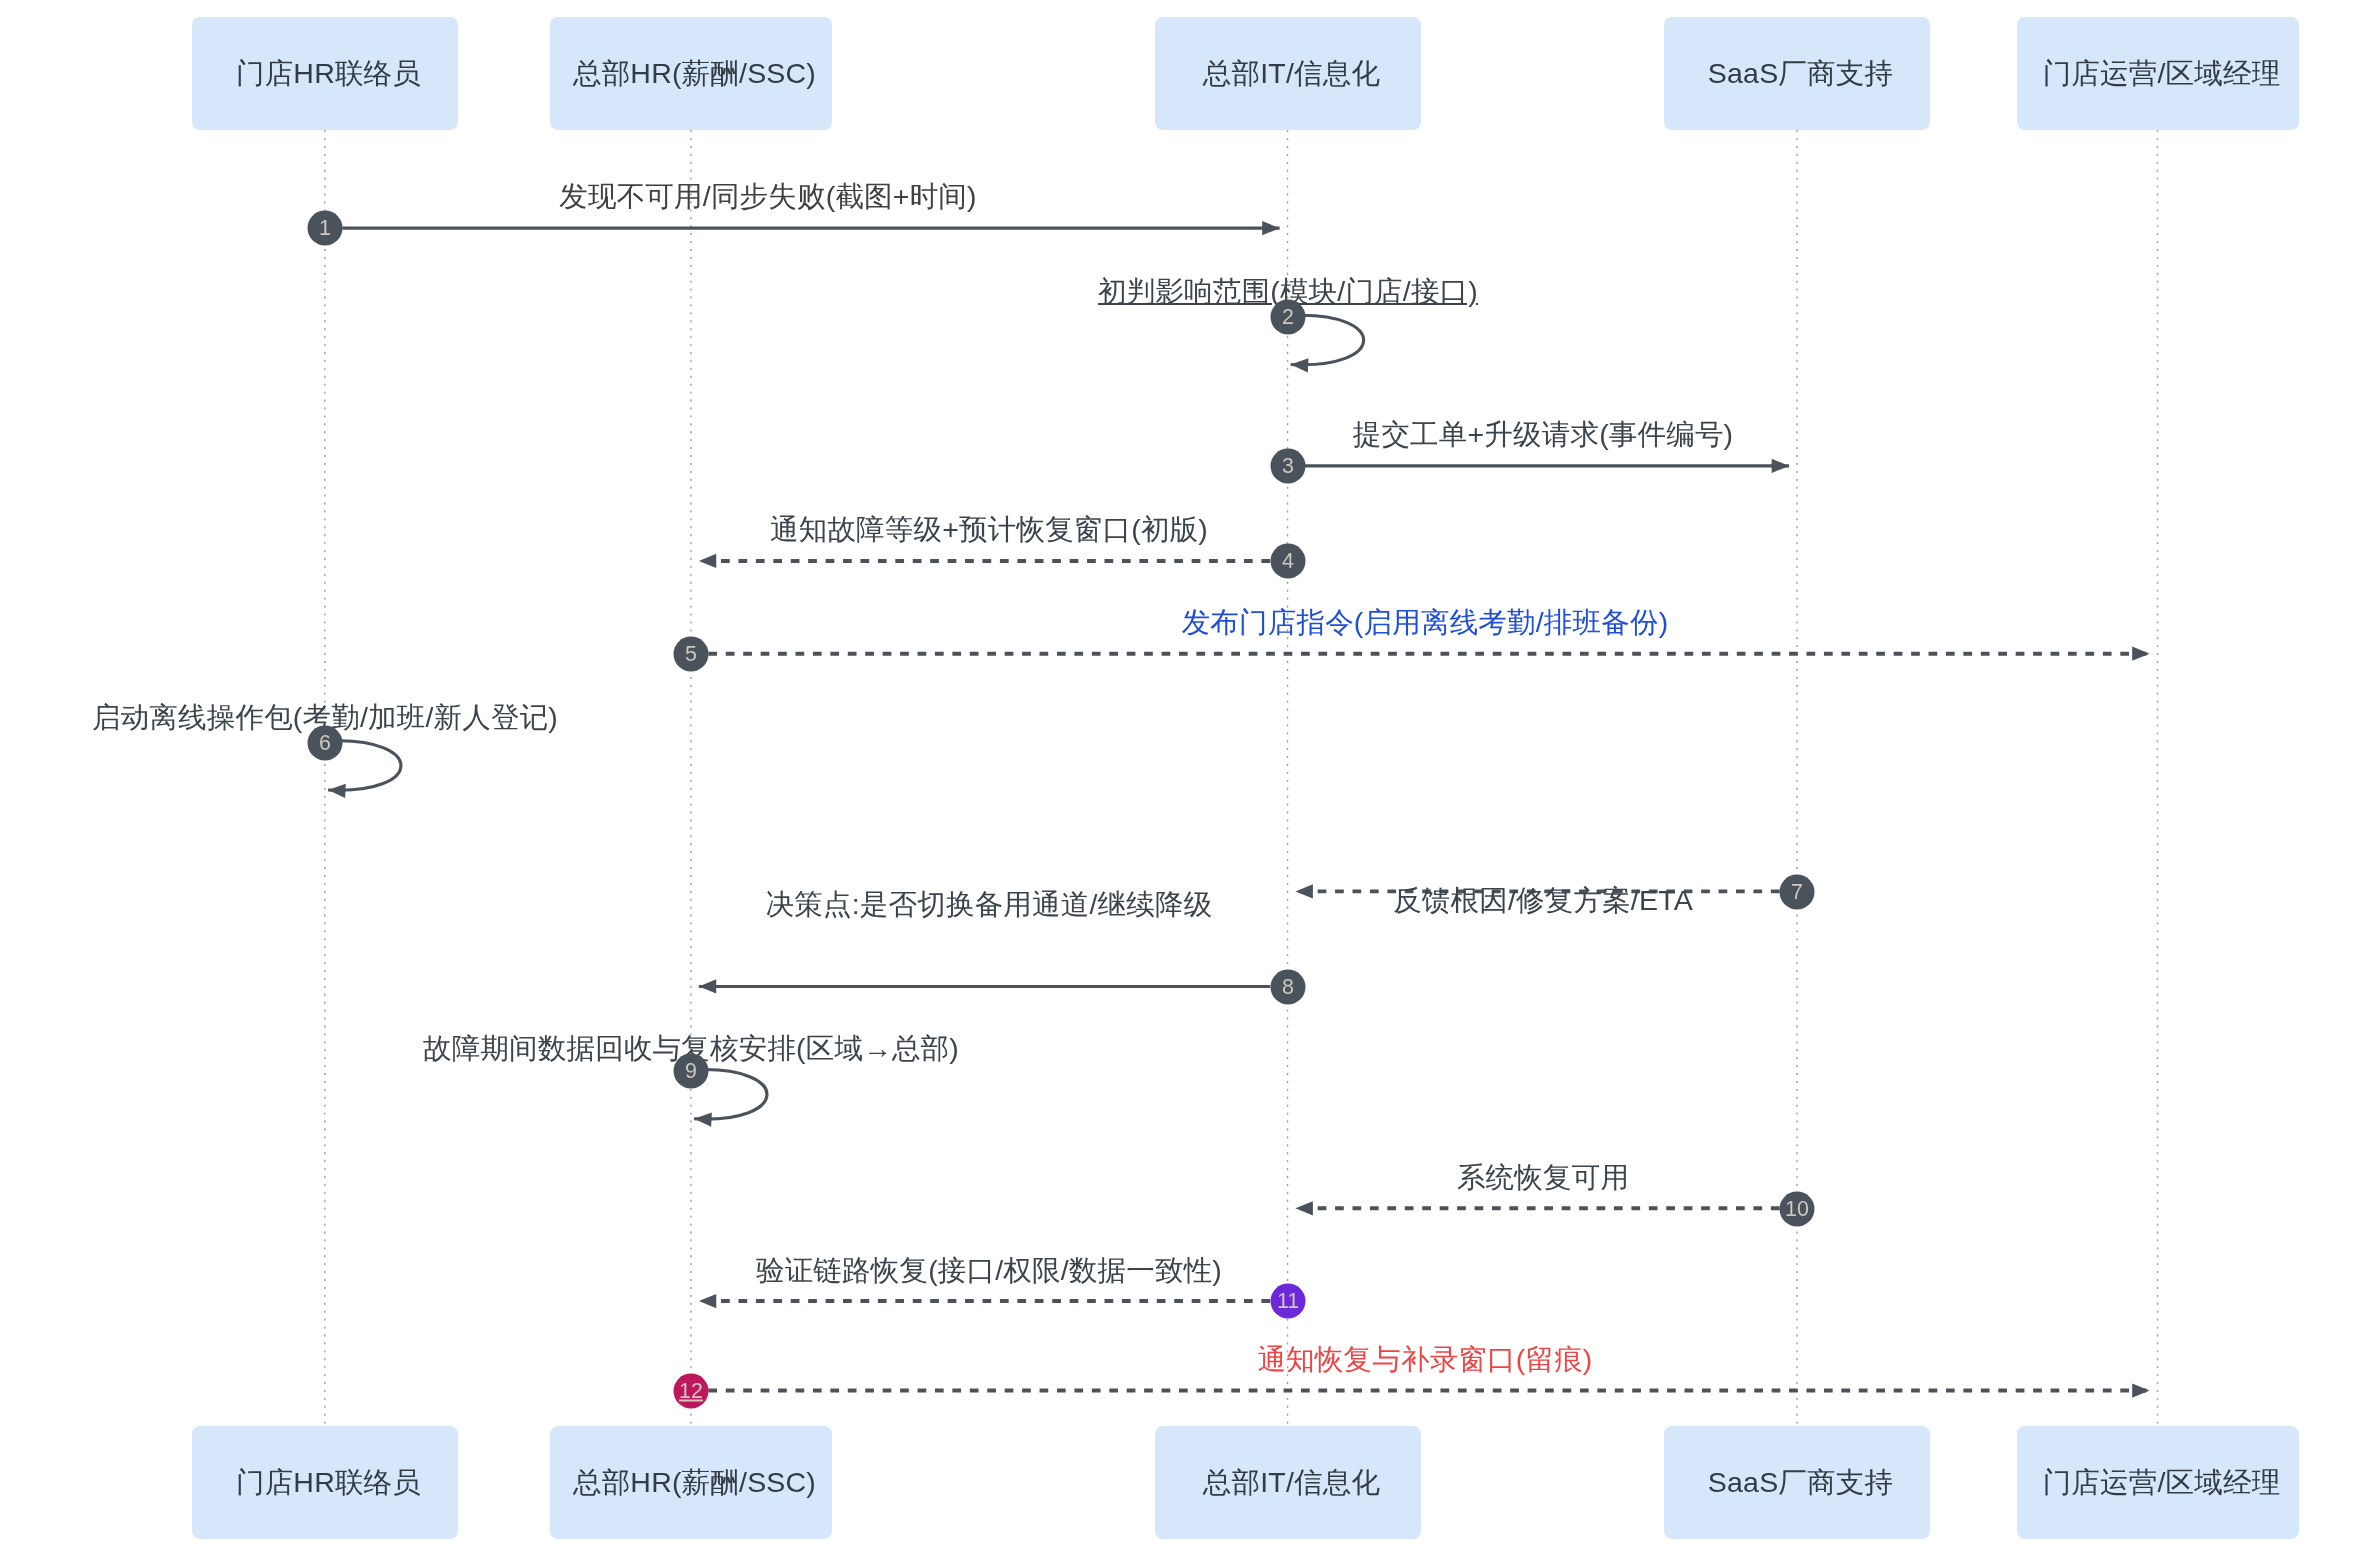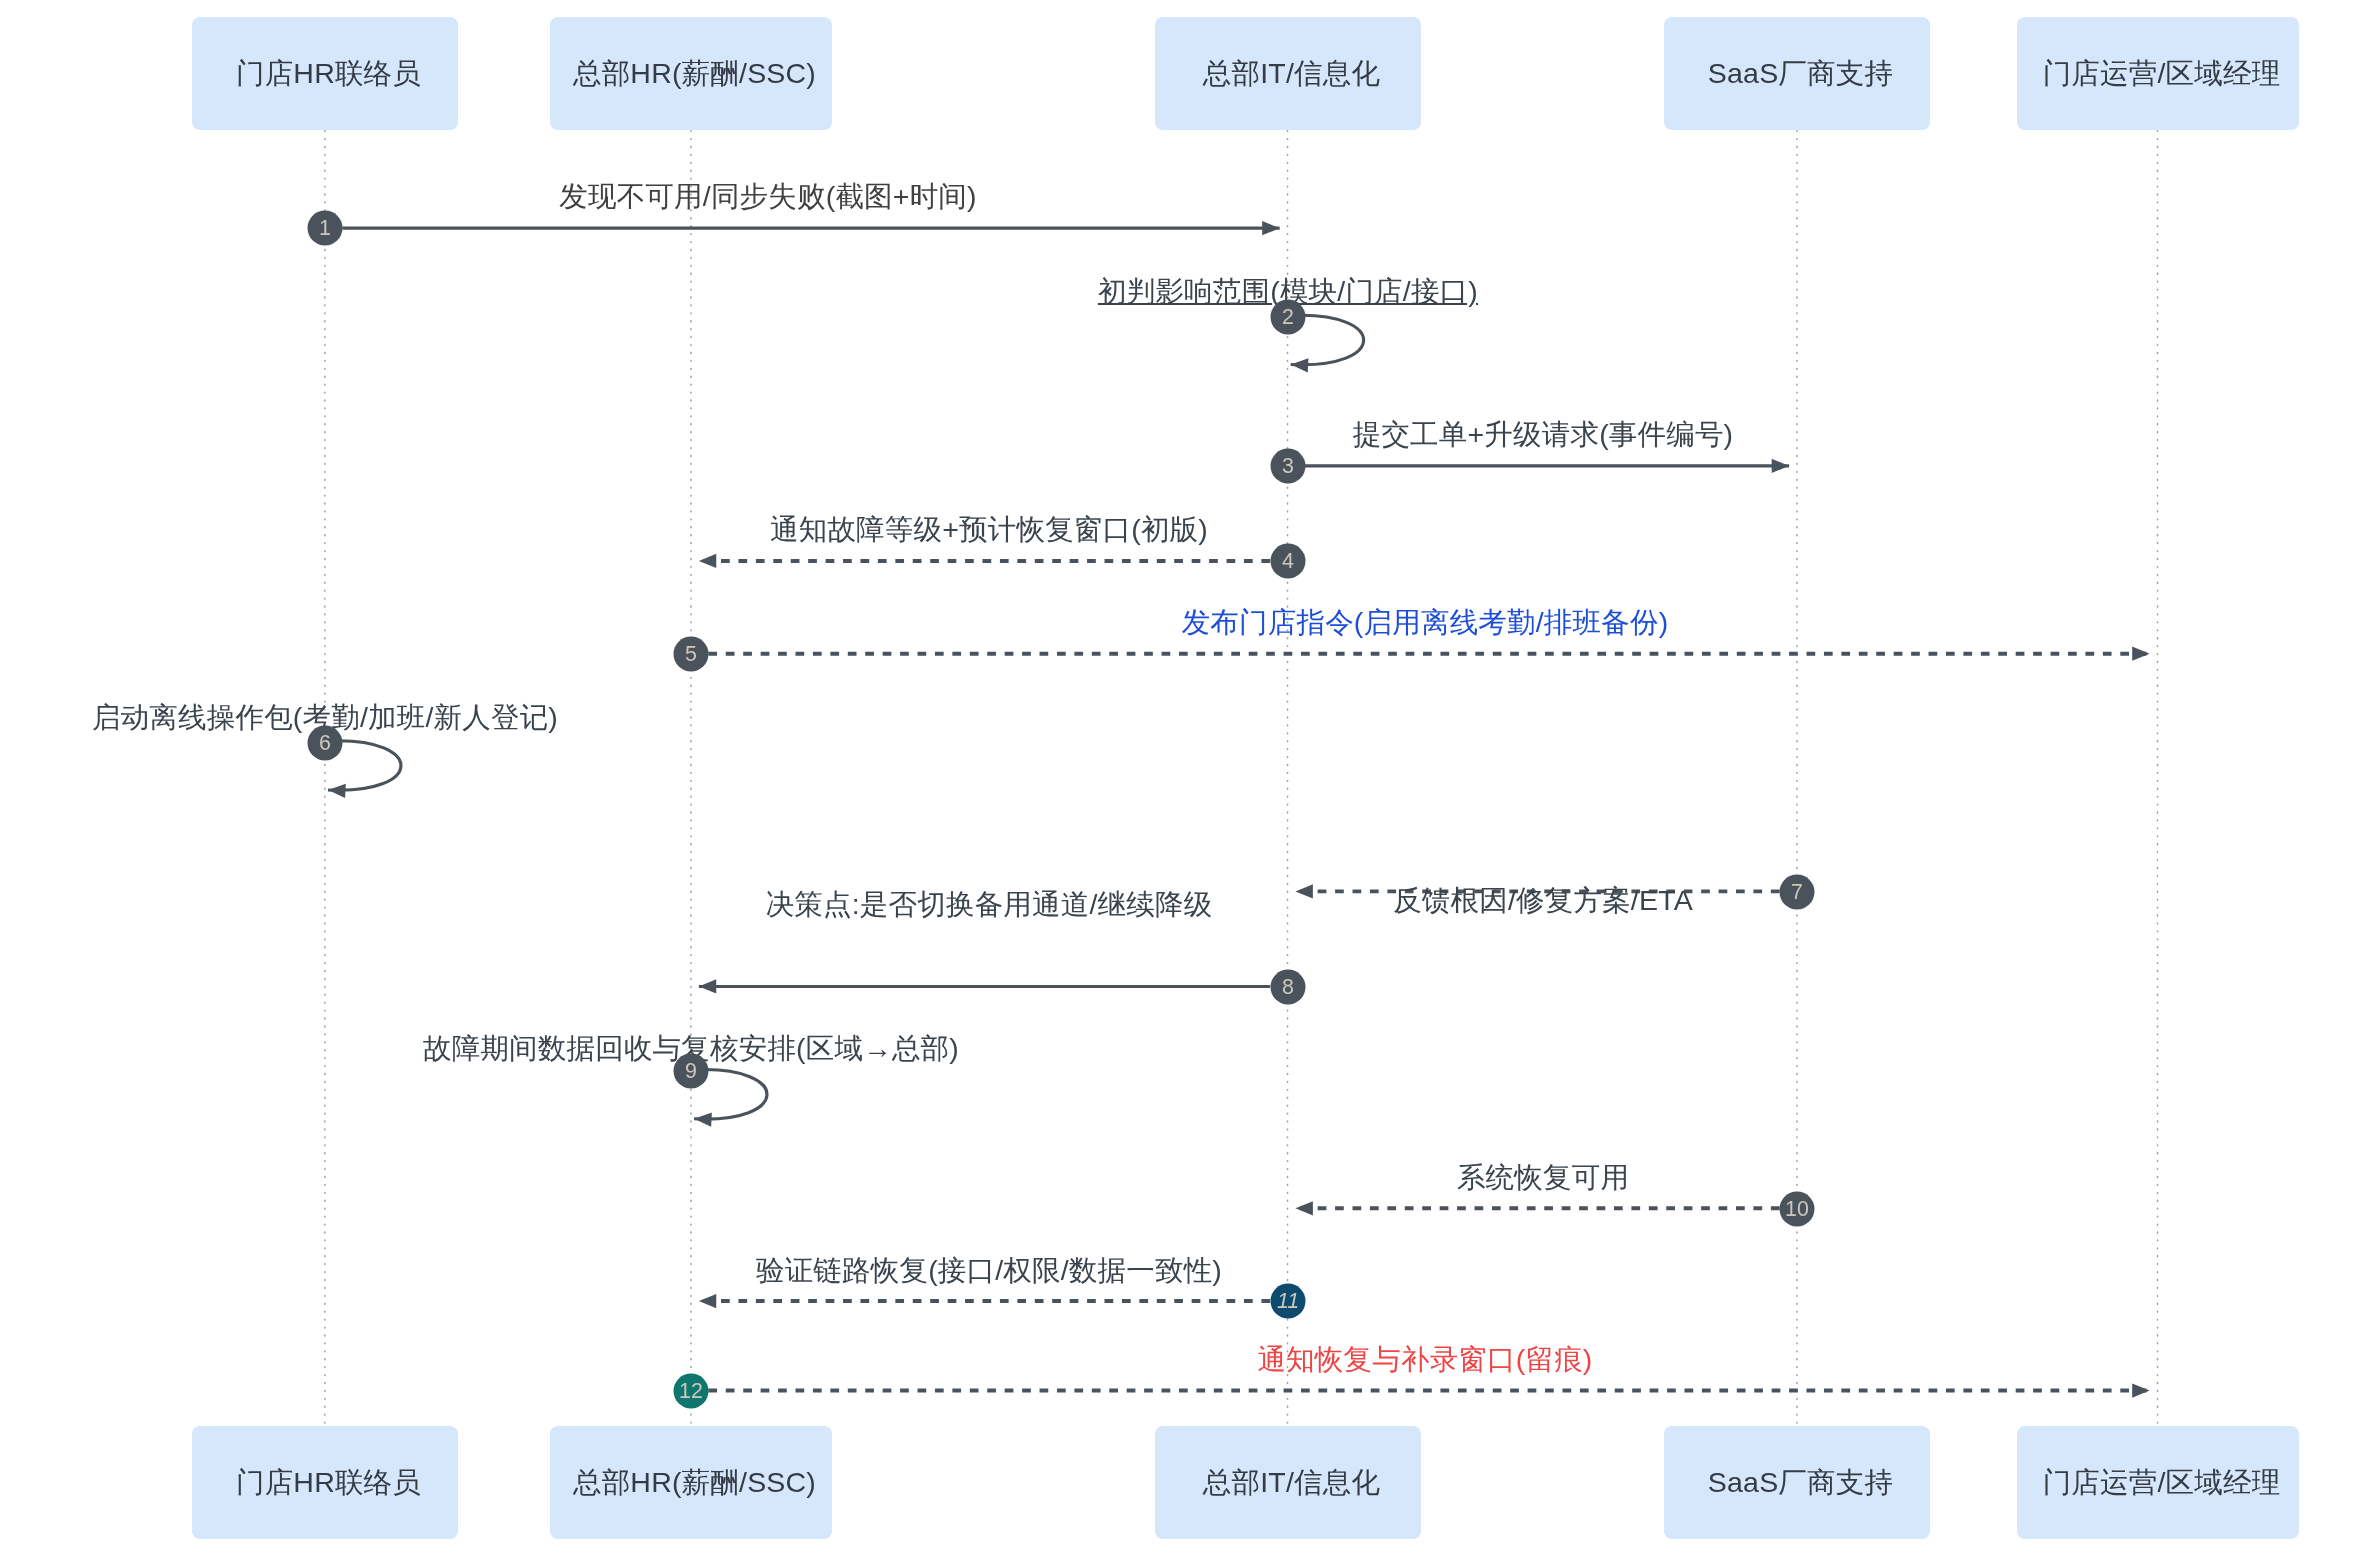--- a/index.html
+++ b/index.html
@@ -138,18 +138,18 @@
       <div class="seq-badge" style="left: 325px; top: 228px; background: rgb(74, 82, 92); color: rgb(205, 200, 189);">1</div>
       <div class="seq-badge" style="left: 1288px; top: 317px; background: rgb(74, 82, 92); color: rgb(205, 200, 189);">2</div>
       <div class="seq-badge" style="left: 1288px; top: 466px; background: rgb(74, 82, 92); color: rgb(205, 200, 189);">3</div>
       <div class="seq-badge" style="left: 1288px; top: 561px; background: rgb(74, 82, 92); color: rgb(205, 200, 189);">4</div>
       <div class="seq-badge" style="left: 691px; top: 654px; background: rgb(74, 82, 92); color: rgb(205, 200, 189);">5</div>
       <div class="seq-badge" style="left: 325px; top: 743px; background: rgb(74, 82, 92); color: rgb(205, 200, 189);">6</div>
       <div class="seq-badge" style="left: 1797px; top: 892px; background: rgb(74, 82, 92); color: rgb(205, 200, 189);">7</div>
       <div class="seq-badge" style="left: 1288px; top: 987px; background: rgb(74, 82, 92); color: rgb(205, 200, 189);">8</div>
       <div class="seq-badge" style="left: 691px; top: 1071px; background: rgb(74, 82, 92); color: rgb(205, 200, 189);">9</div>
       <div class="seq-badge" style="left: 1797px; top: 1209px; background: rgb(74, 82, 92); color: rgb(205, 200, 189);">10</div>
-      <div class="seq-badge" style="left: 1288px; top: 1301px; background: #0c4a6e; color: rgb(205, 200, 189); font-style: italic;">11</div>
-      <div class="seq-badge" style="left: 691px; top: 1391px; background: #0f766e; color: rgb(205, 200, 189);">12</div>
+      <div class="seq-badge" style="left: 1288px; top: 1301px; background: #6d28d9; color: rgb(205, 200, 189);">11</div>
+      <div class="seq-badge" style="left: 691px; top: 1391px; background: #be185d; color: rgb(205, 200, 189); text-decoration: underline;">12</div>
     </div>
 
 </div>
 
 
 </body></html>

